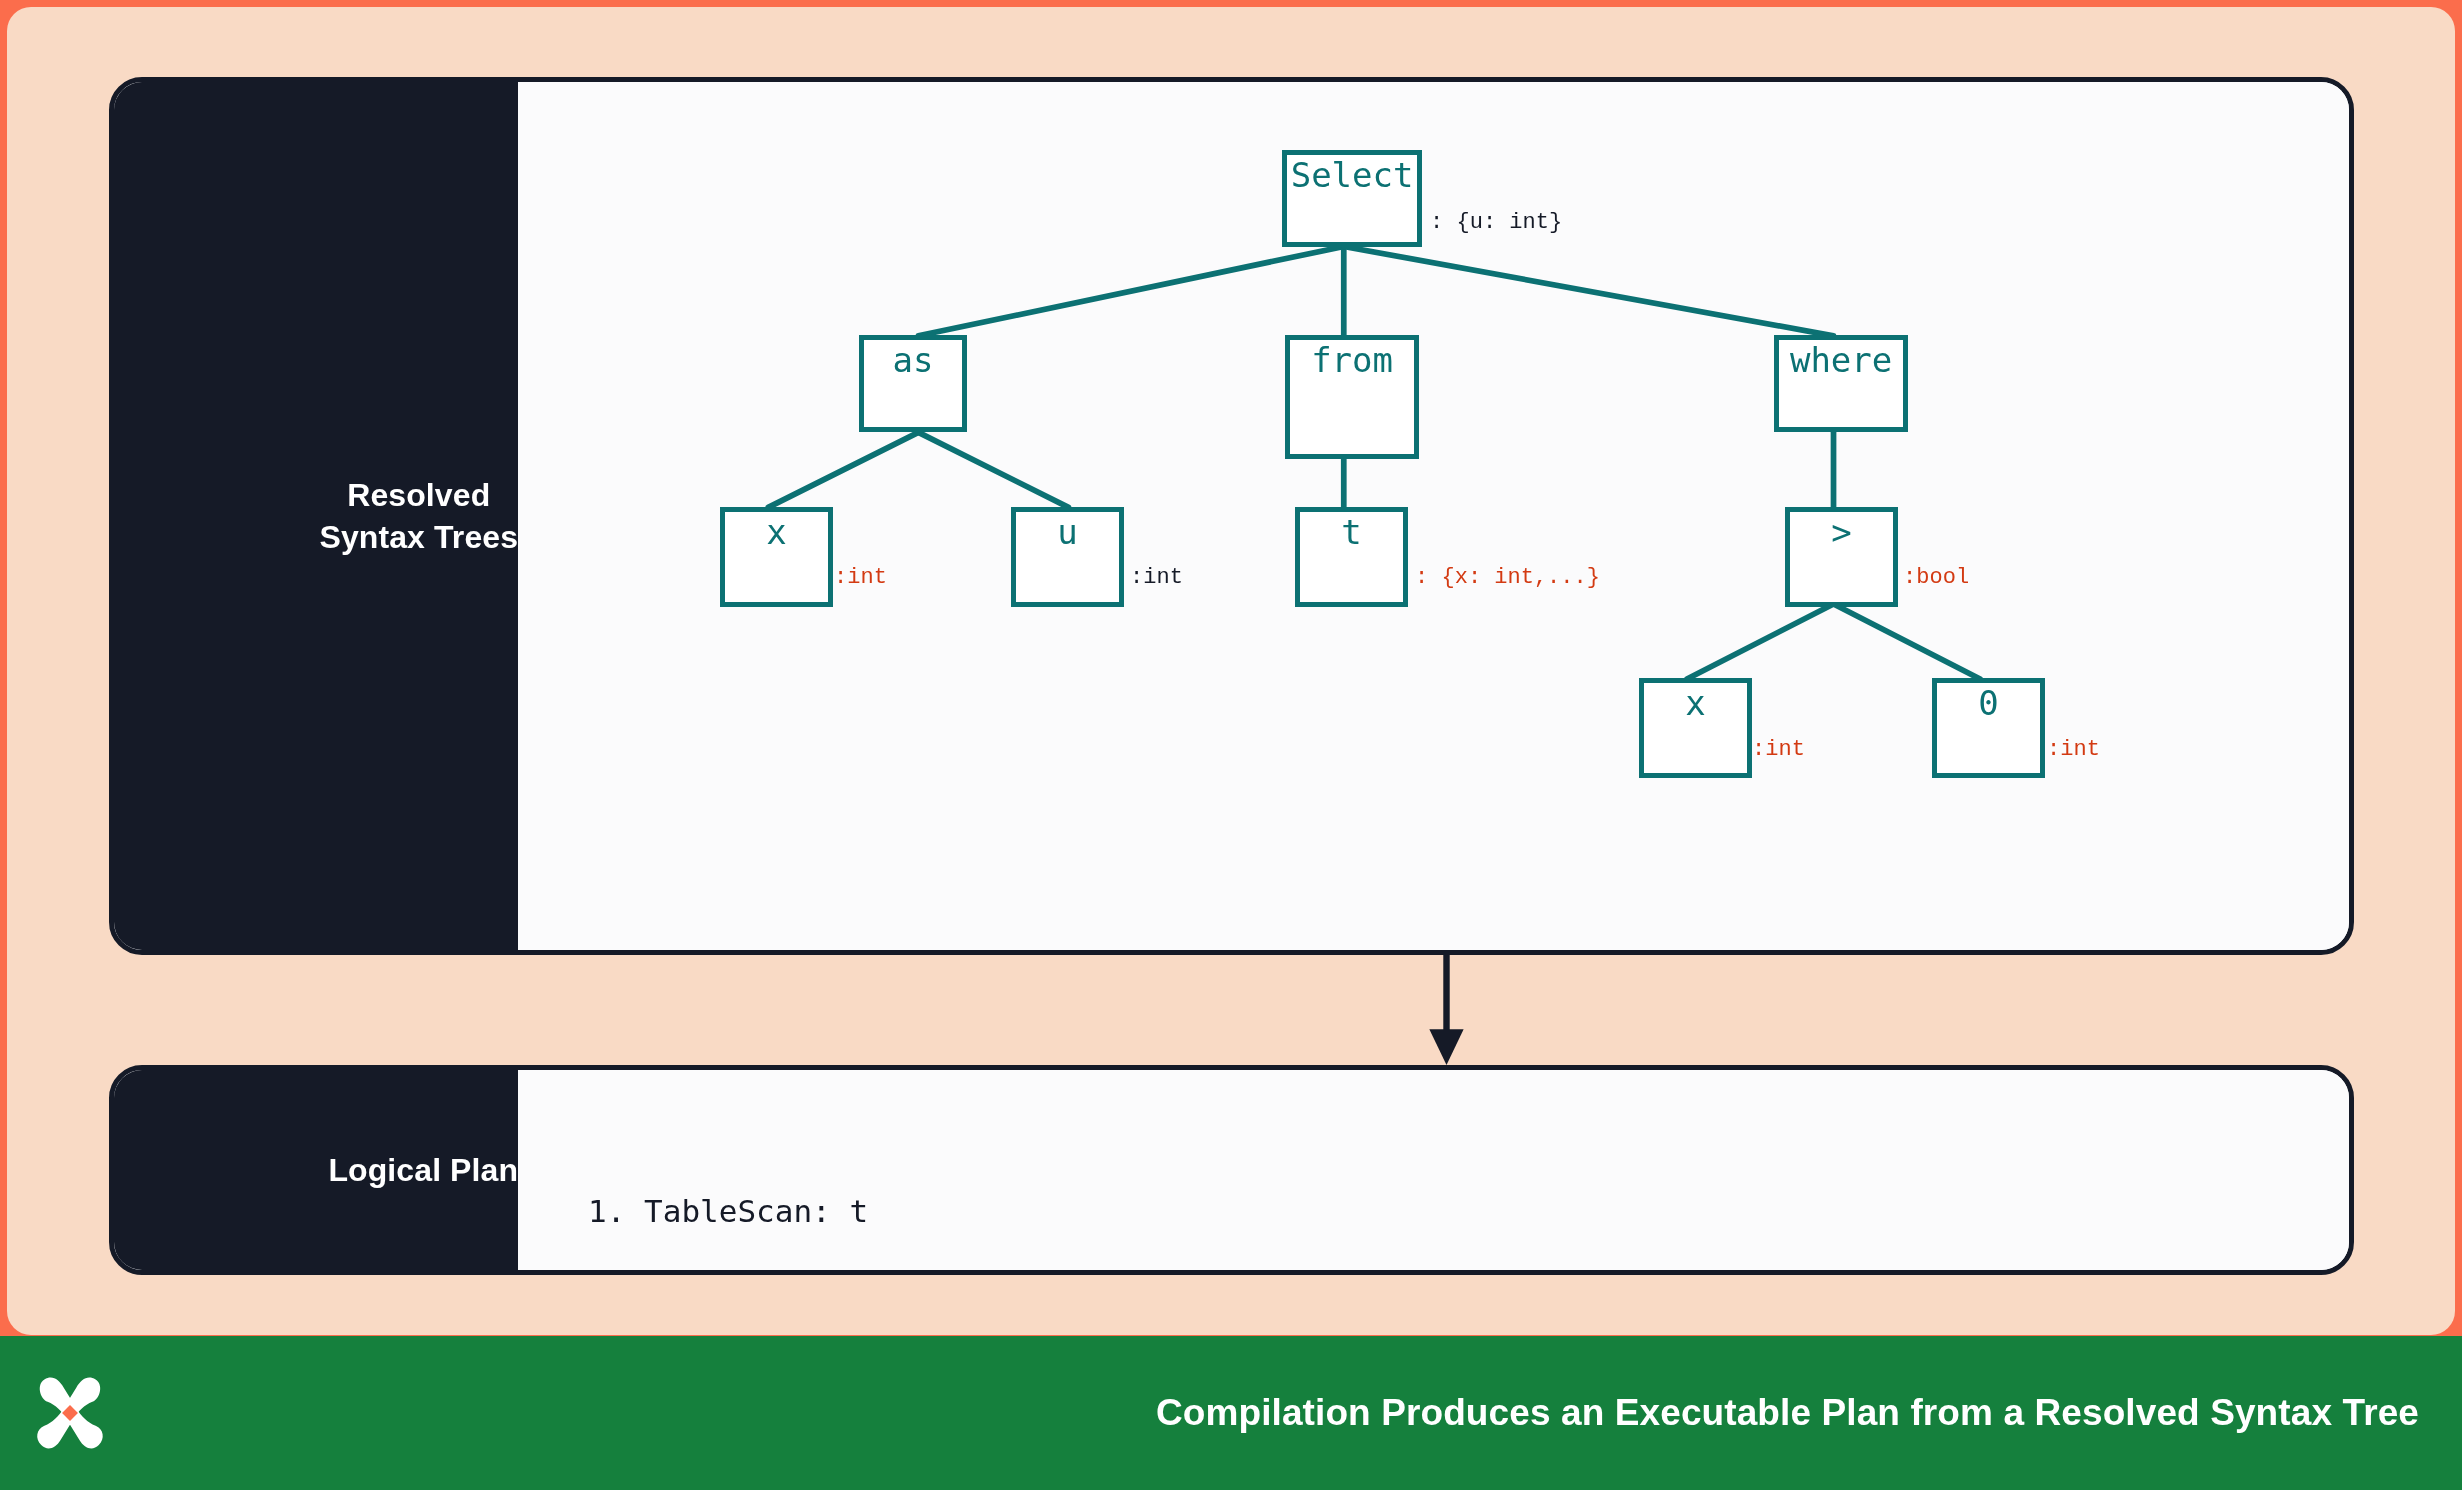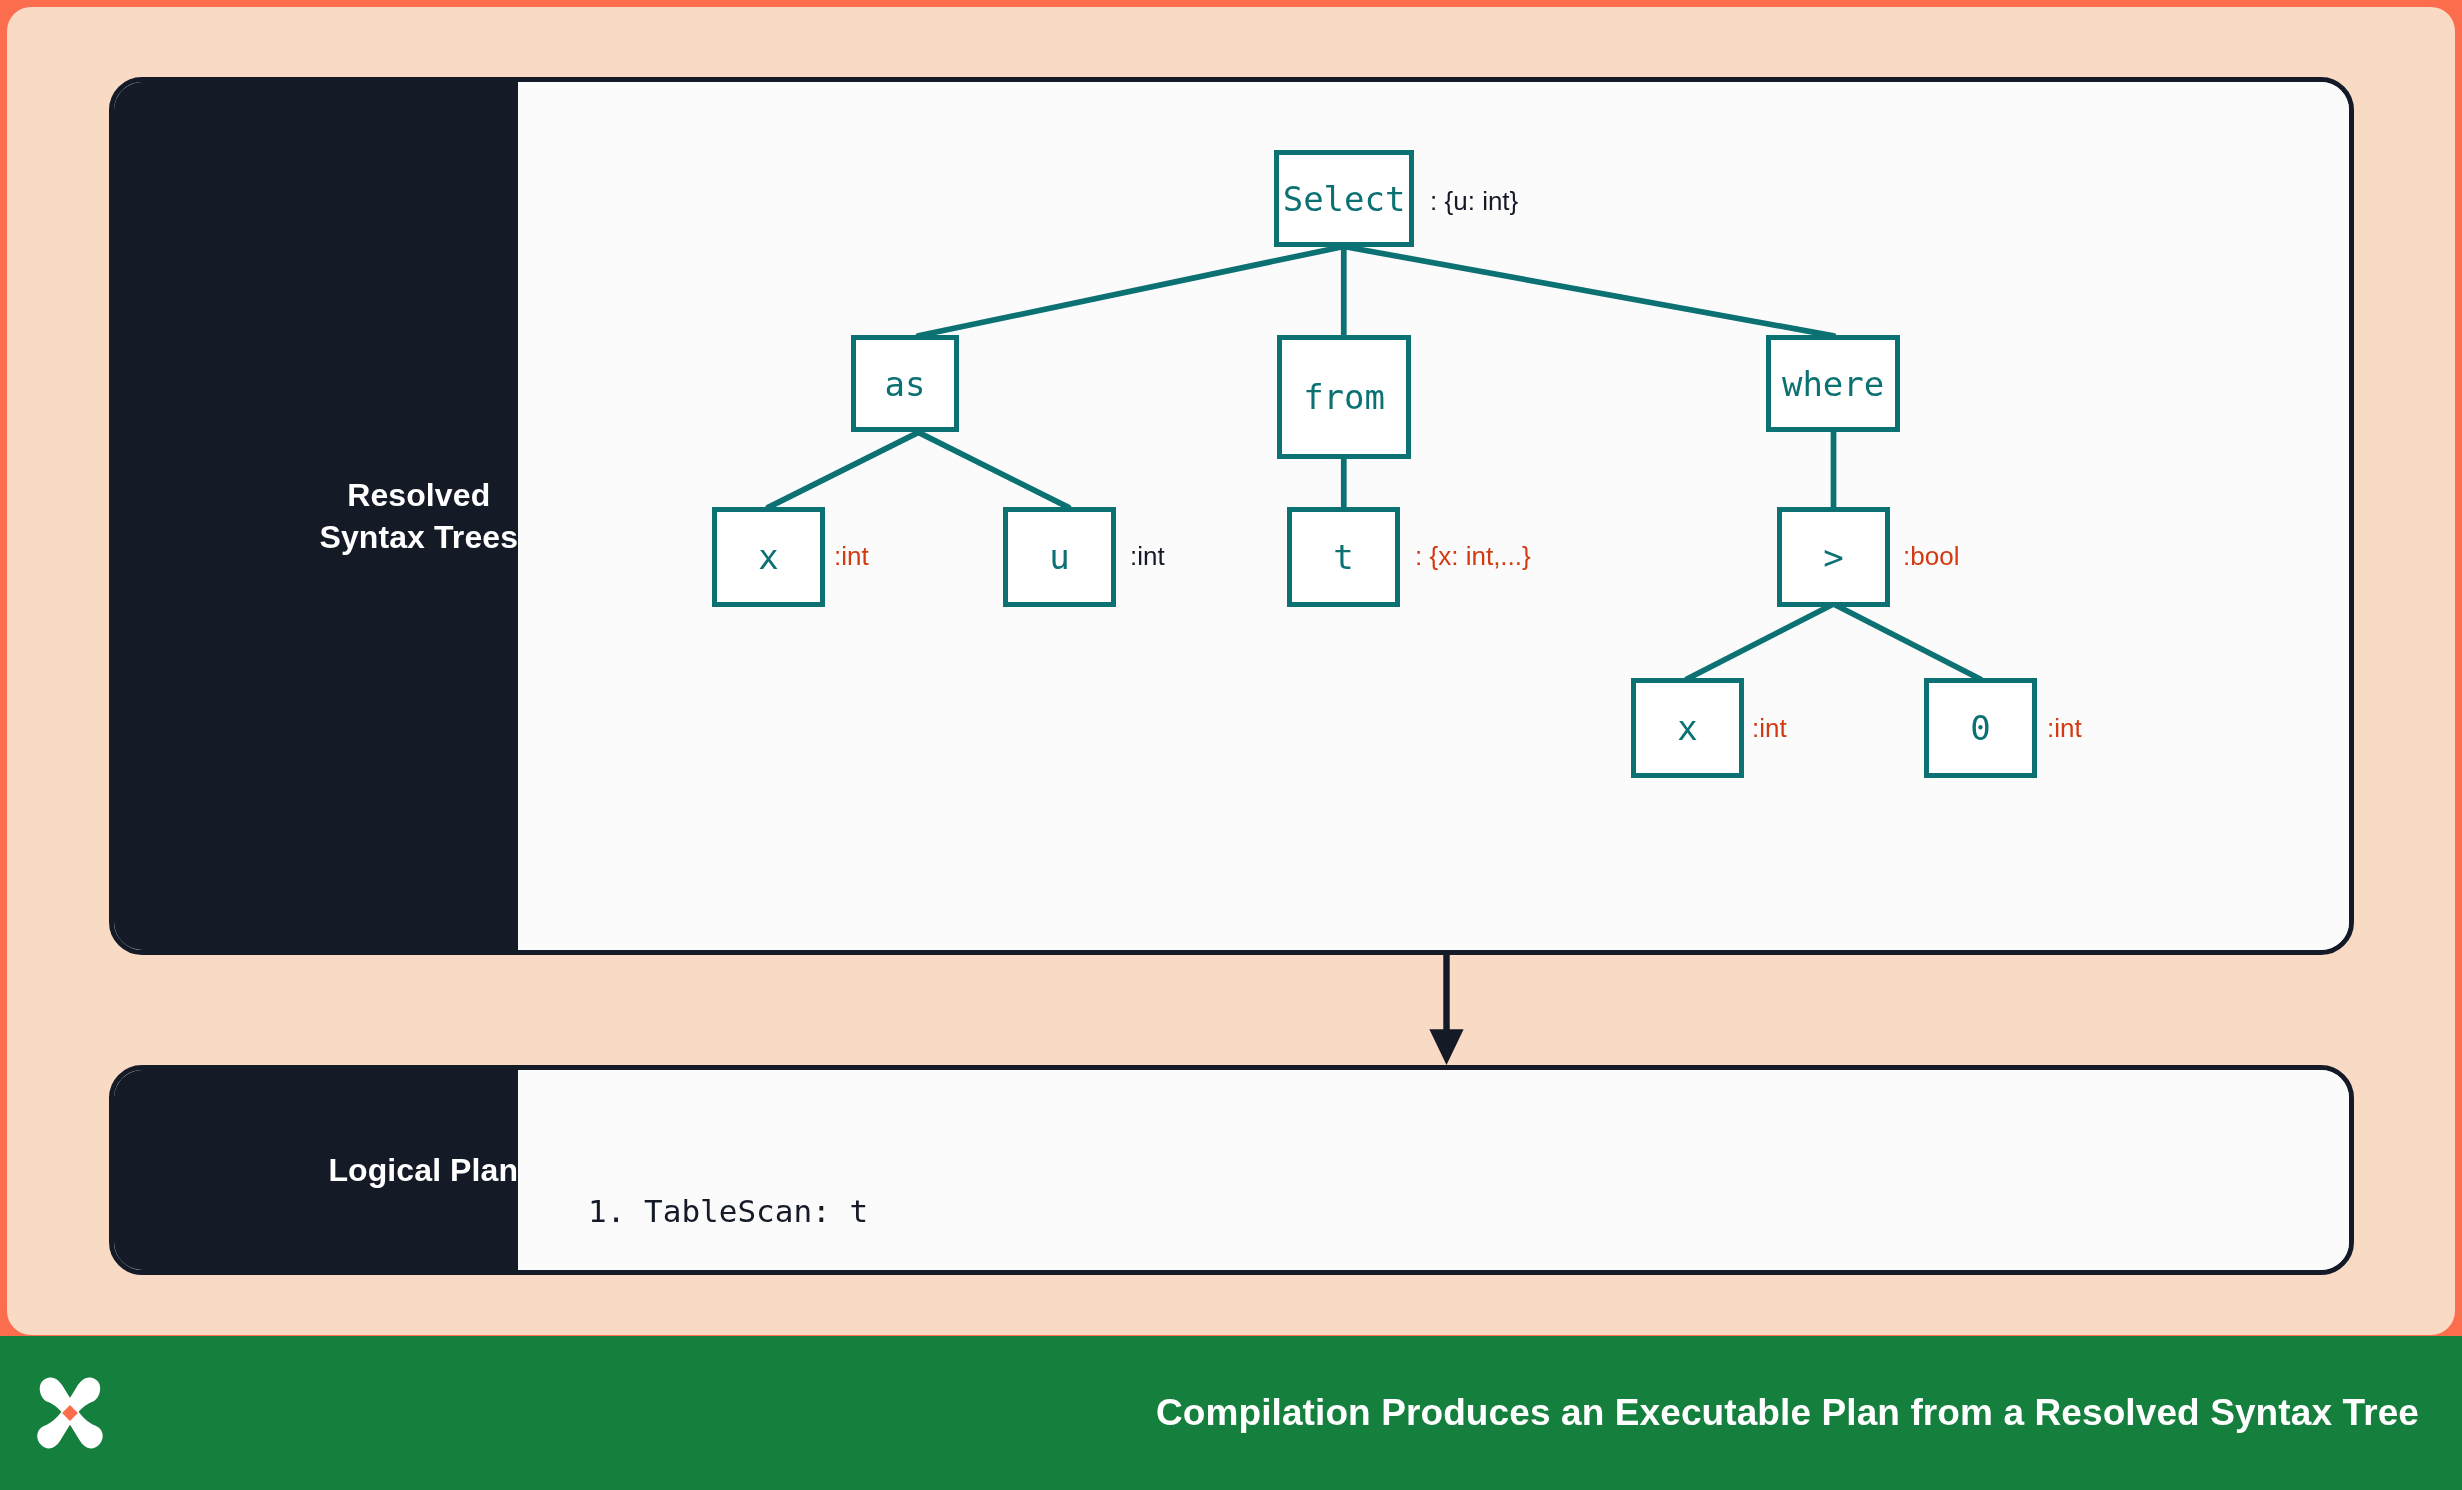--- a/index.html
+++ b/index.html
@@ -110,34 +110,36 @@
     left: 0; top: 0;
     width: 100%; height: 100%;
   }
 
   .node {
     position: absolute;
     border: 5px solid #0C7173;
     background: #FFFFFF;
     box-sizing: border-box;
     display: flex;
-    align-items: center;
+    align-items: flex-start;
     justify-content: center;
     font-family: "DejaVu Sans Mono", "Liberation Mono", monospace;
     font-size: 34px;
     color: #0C7173;
     z-index: 2;
+    margin-left: 8px;
   }
   .ann {
     position: absolute;
-    font-family: Liberation Sans, sans-serif;
-    font-size: 26px;
+    font-family: Liberation Mono, monospace;
+    font-size: 22px;
     white-space: pre;
     z-index: 2;
     line-height: 1;
+    margin-top: 24px;
   }
   .ann.red  { color: #D33A12; }
   .ann.dark { color: #151A27; }
 
   
   #transition {
     position: absolute;
     left: 102px;
     top: 948px;
     width: 2245px;

